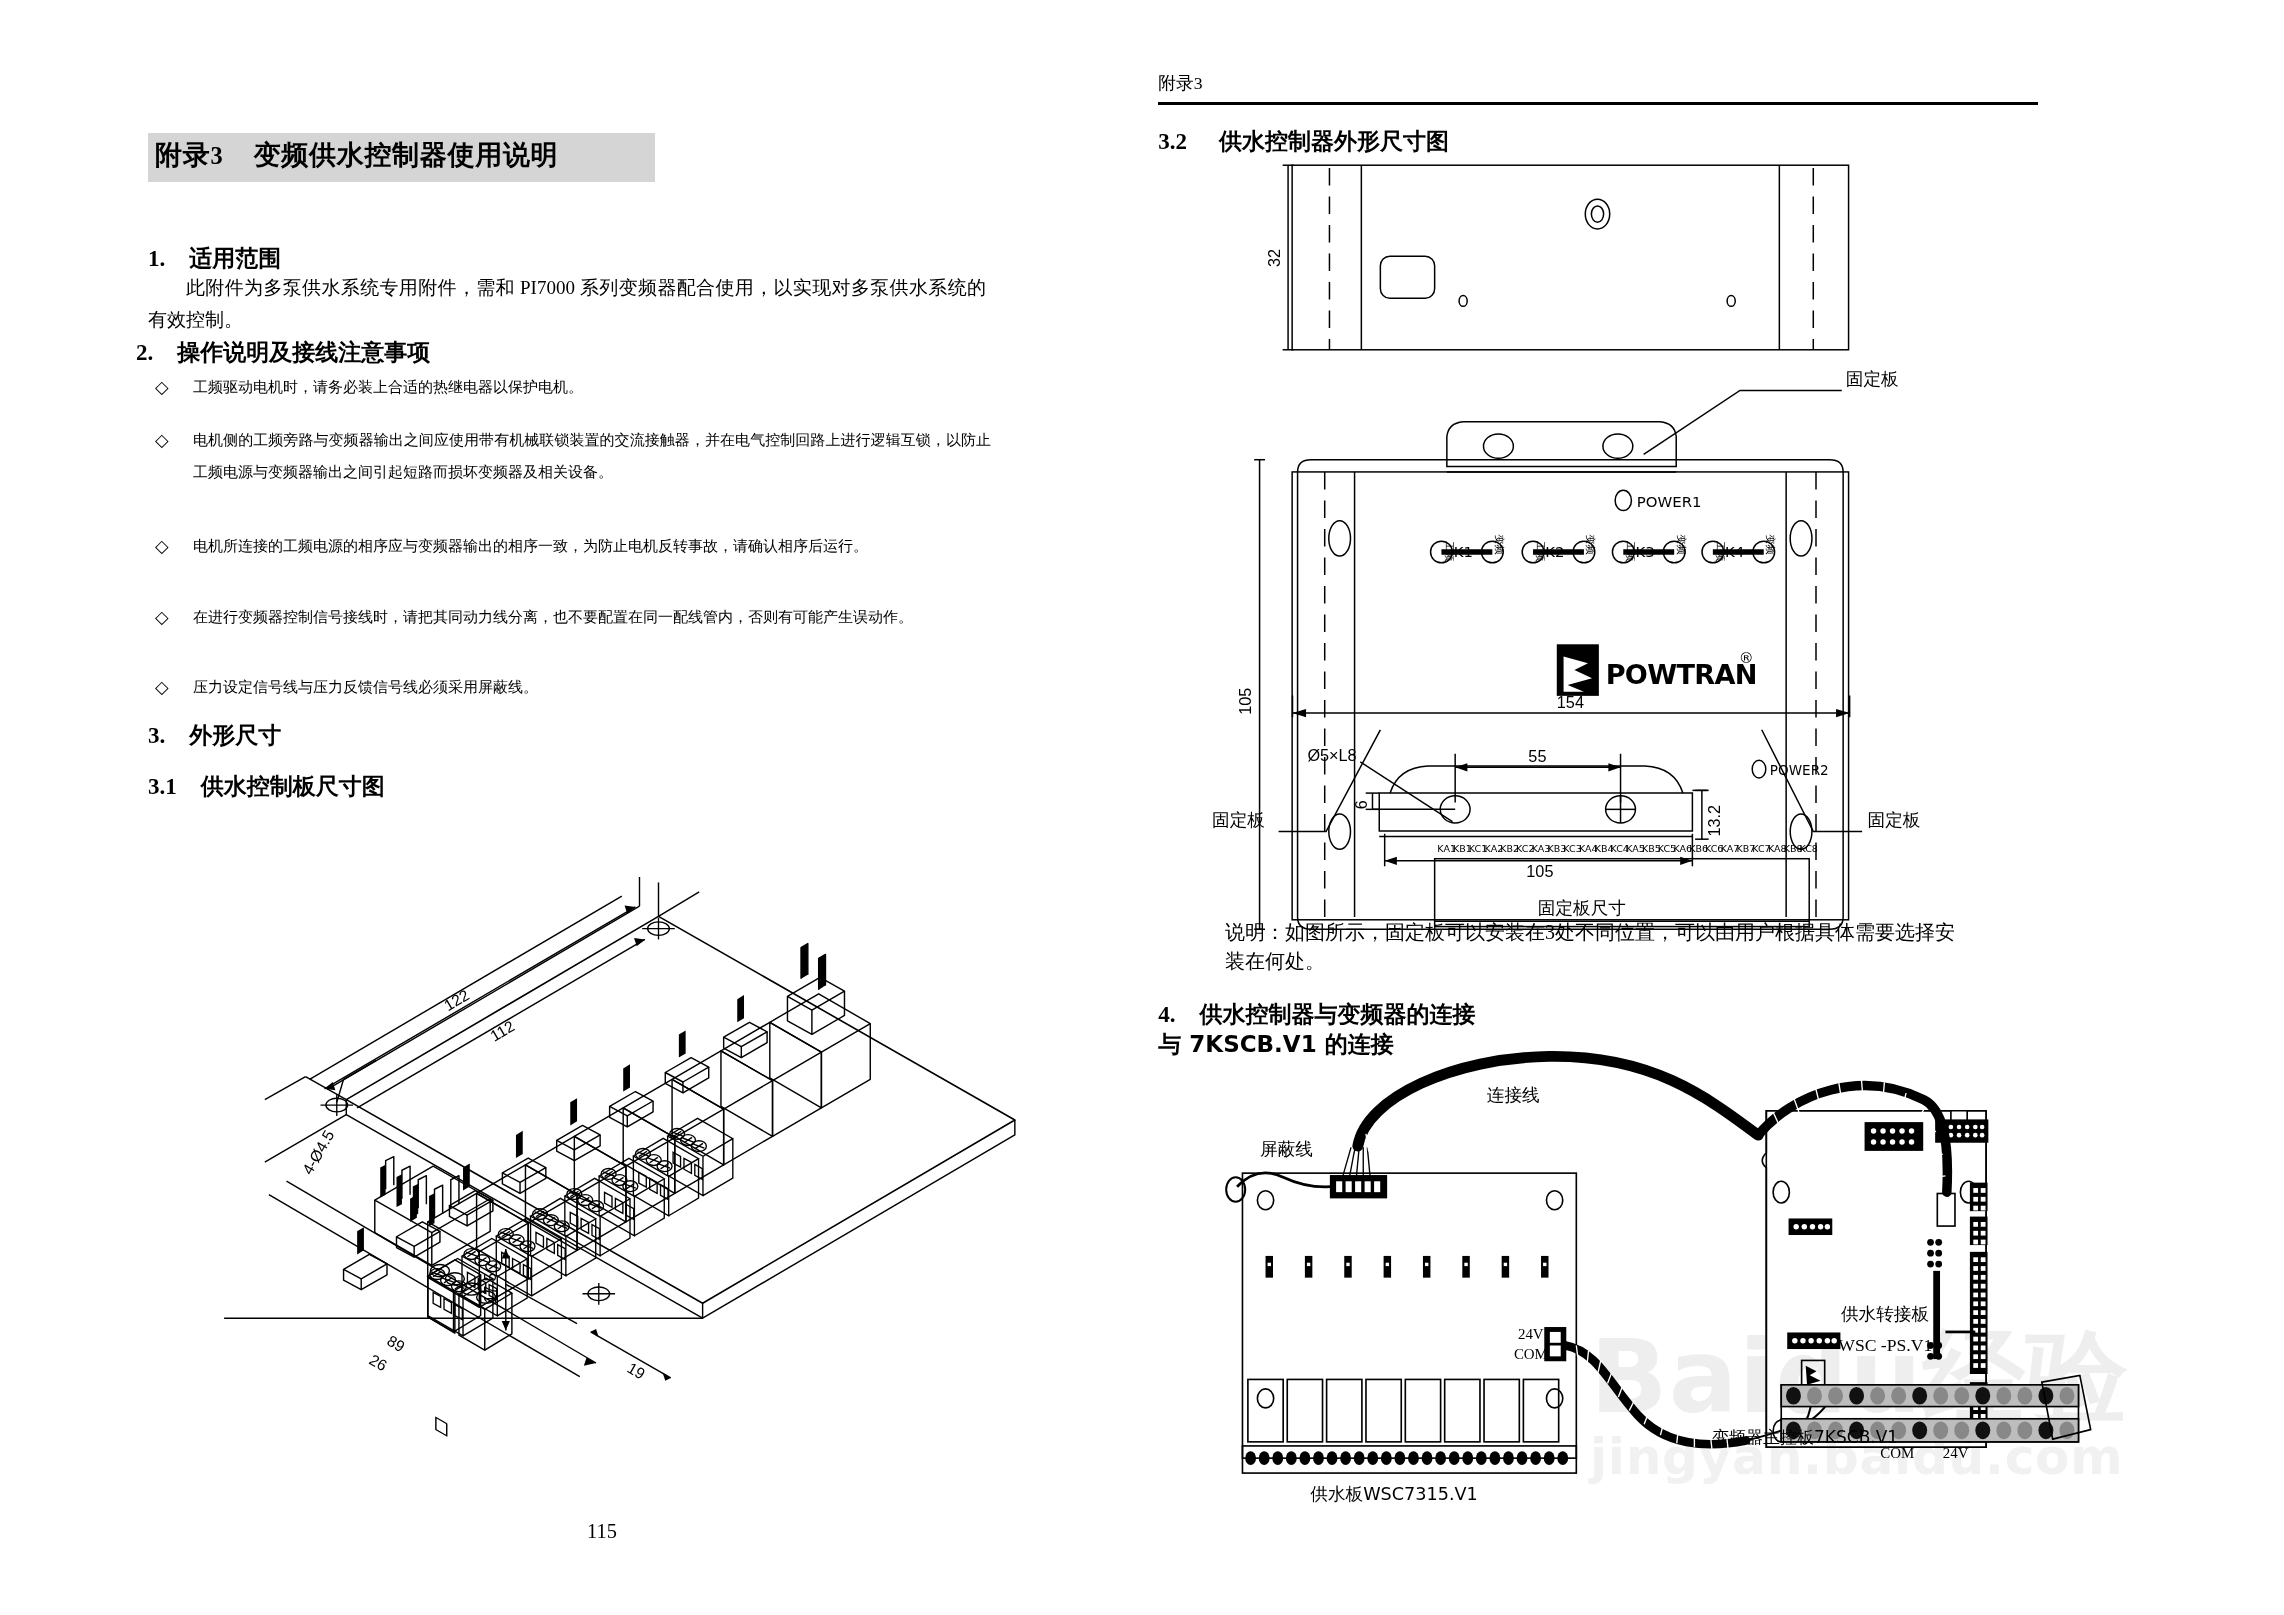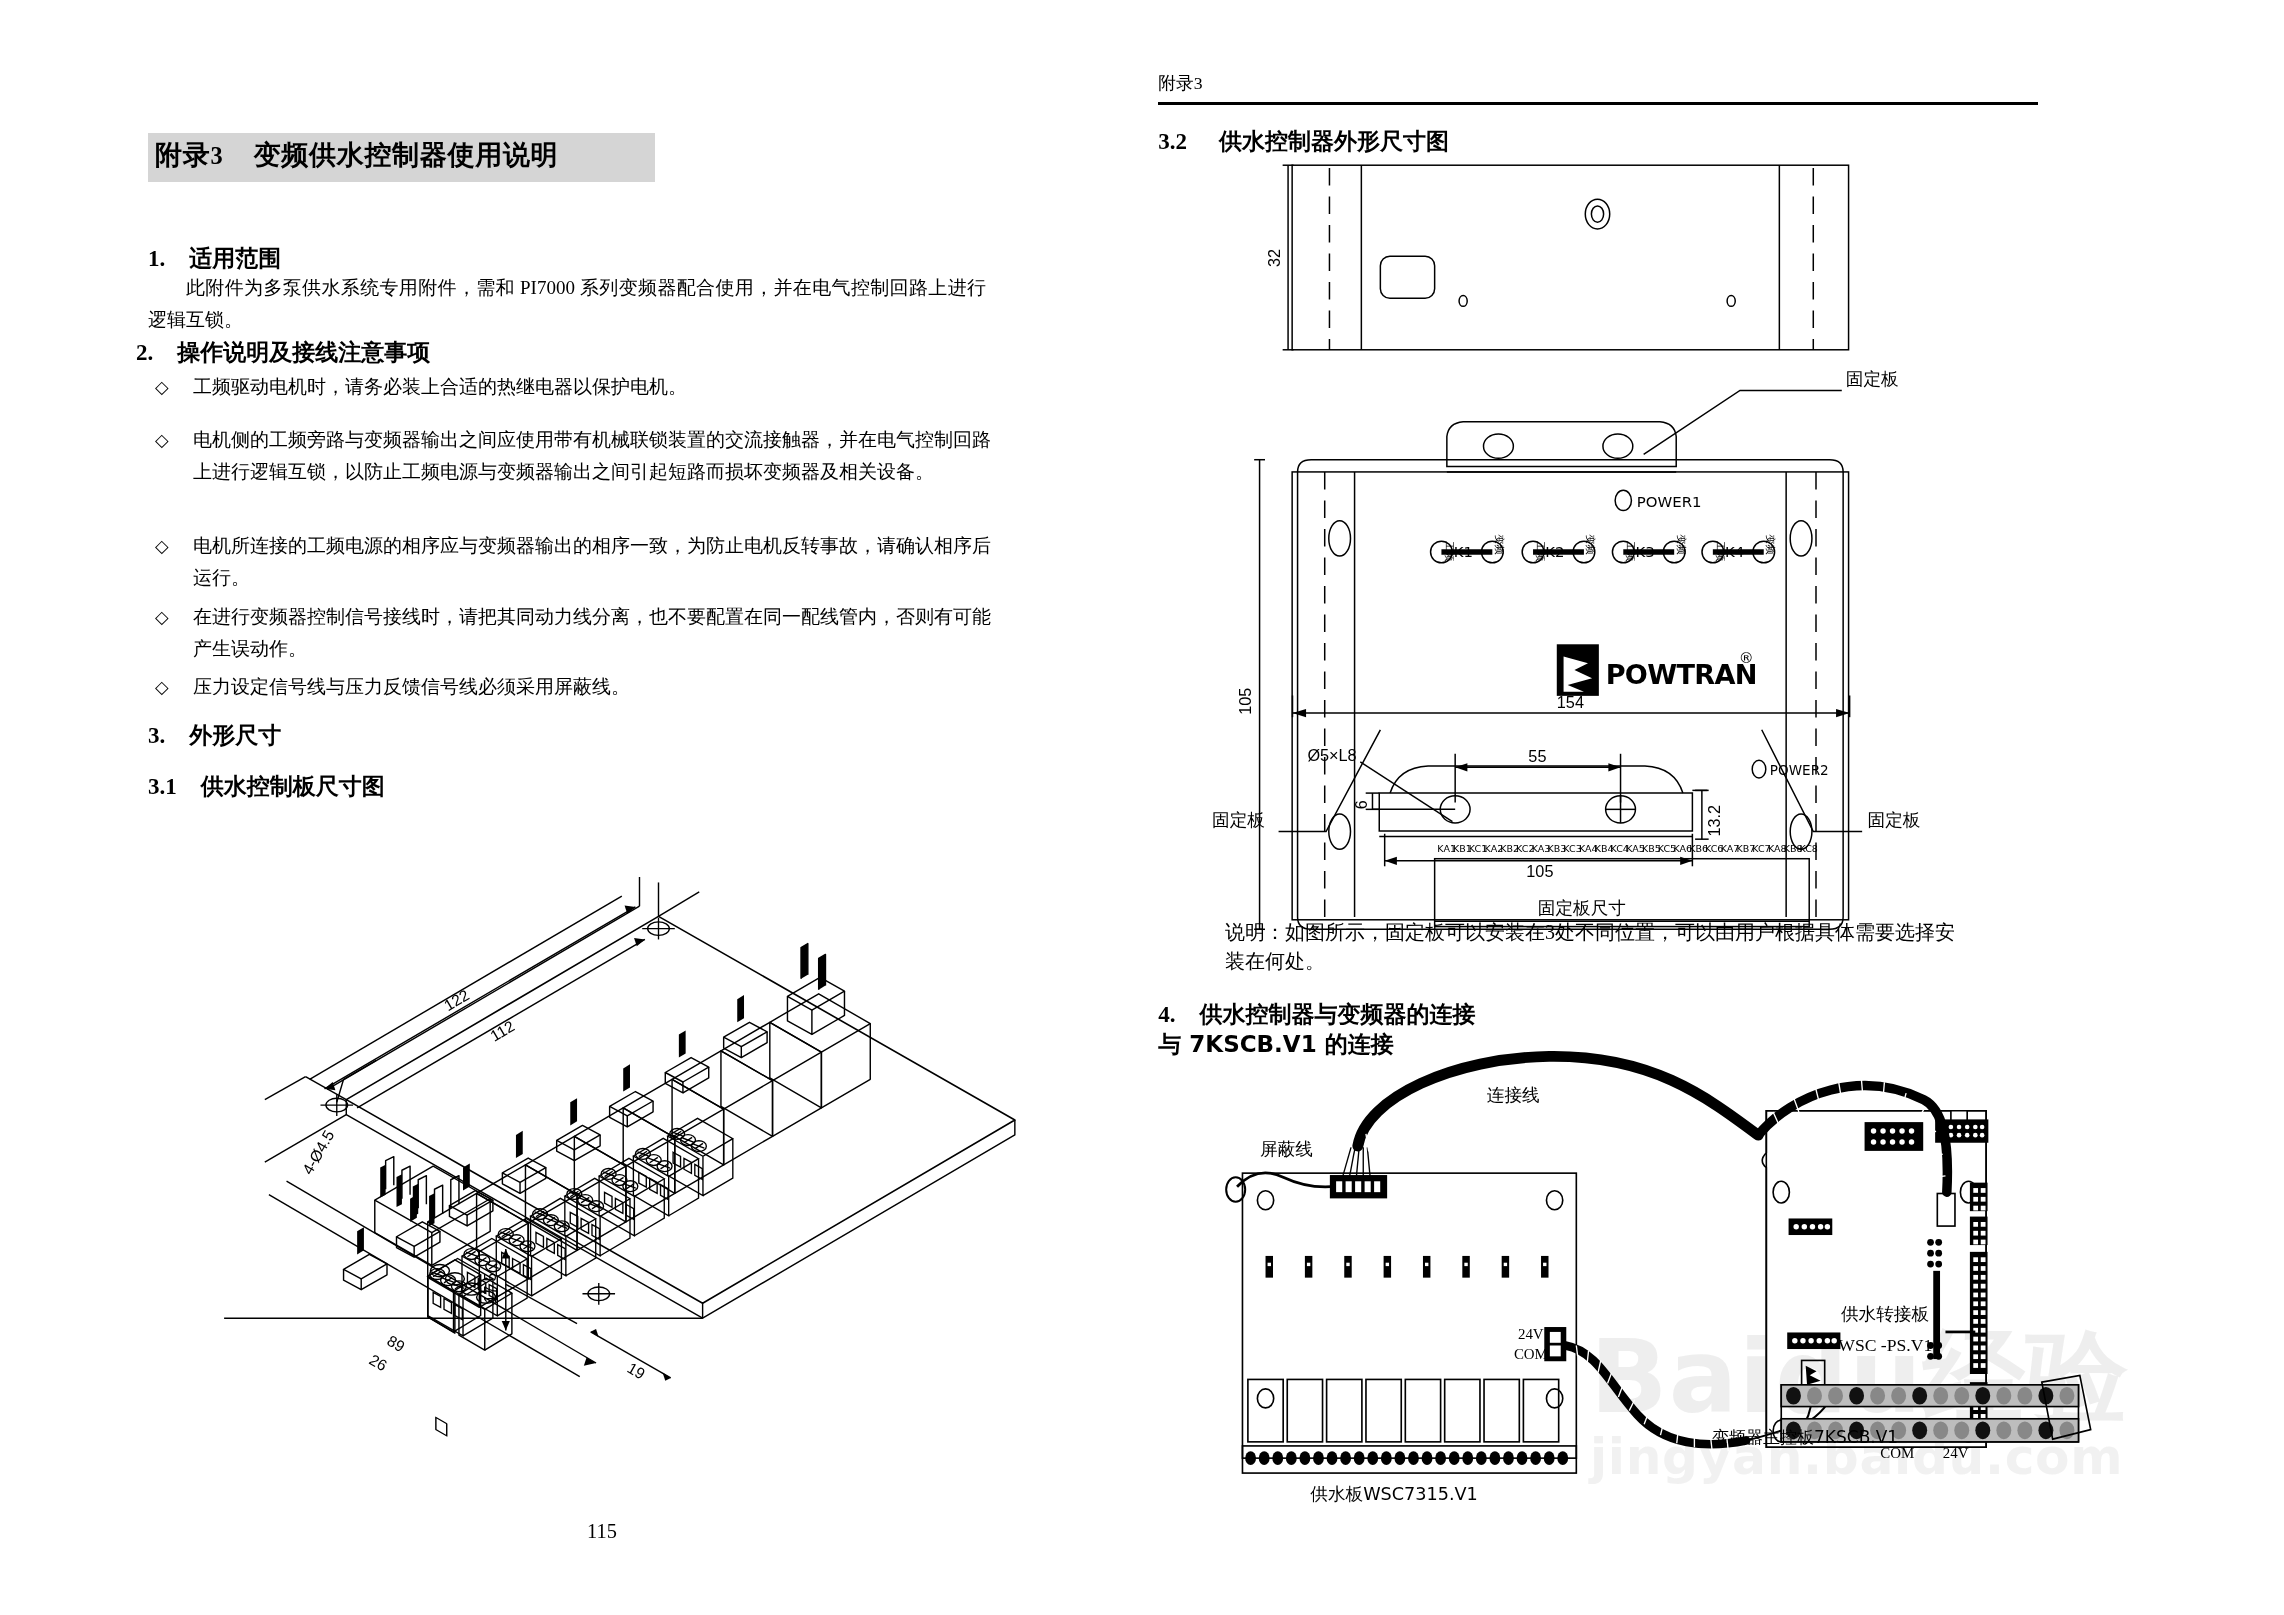--- a/index.html
+++ b/index.html
@@ -54,21 +54,21 @@
     font-family: "Liberation Serif", "DejaVu Serif", serif;
   }
 
   .bullet-row { position: absolute; display: flex; }
   .bullet-mark {
     width: 38px; flex: 0 0 38px;
     font-size: 17.7px; line-height: 32px;
     font-family: "DejaVu Sans", sans-serif;
   }
   .bullet-body {
-    font-size: 19px; line-height: 32px;
+    font-size: 15px; line-height: 32px;
     text-align: justify;
   }
 
   .pagenum {
     position: absolute;
     font-size: 20.4px;
     font-family: "Liberation Serif", serif;
     margin-left: 31px;
   }
 
@@ -109,21 +109,21 @@
   <div class="page page-left">
 
     <div class="banner"></div>
     <div class="banner-text">
       <span>附录</span><span class="num">3</span>&nbsp;&nbsp;&nbsp;<span>变频供水控制器使用说明</span>
     </div>
 
     <div class="h2" style="left:148px; top:243px;">
       <span class="n">1.</span>&nbsp;&nbsp;&nbsp;<span>适用范围</span>
     </div>
-    <div class="para" style="left:148px; top:272px; width:838px; text-indent:38px;">此附件为多泵供水系统专用附件，需和 PI7000 系列变频器配合使用，并在电气控制回路上进行逻辑互锁。</div>
+    <div class="para" style="left:148px; top:272px; width:838px; text-indent:38px;">此附件为多泵供水系统专用附件，需和 PI7000 系列变频器配合使用，以实现对多泵供水系统的有效控制。</div>
 
     <div class="h2" style="left:136px; top:337px;">
       <span class="n">2.</span>&nbsp;&nbsp;&nbsp;<span>操作说明及接线注意事项</span>
     </div>
 
     <div class="bullet-row" style="left:155px; top:371px; width:836px;">
       <div class="bullet-mark">◇</div>
       <div class="bullet-body" style="width:798px;">工频驱动电机时，请务必装上合适的热继电器以保护电机。</div>
     </div>
 

